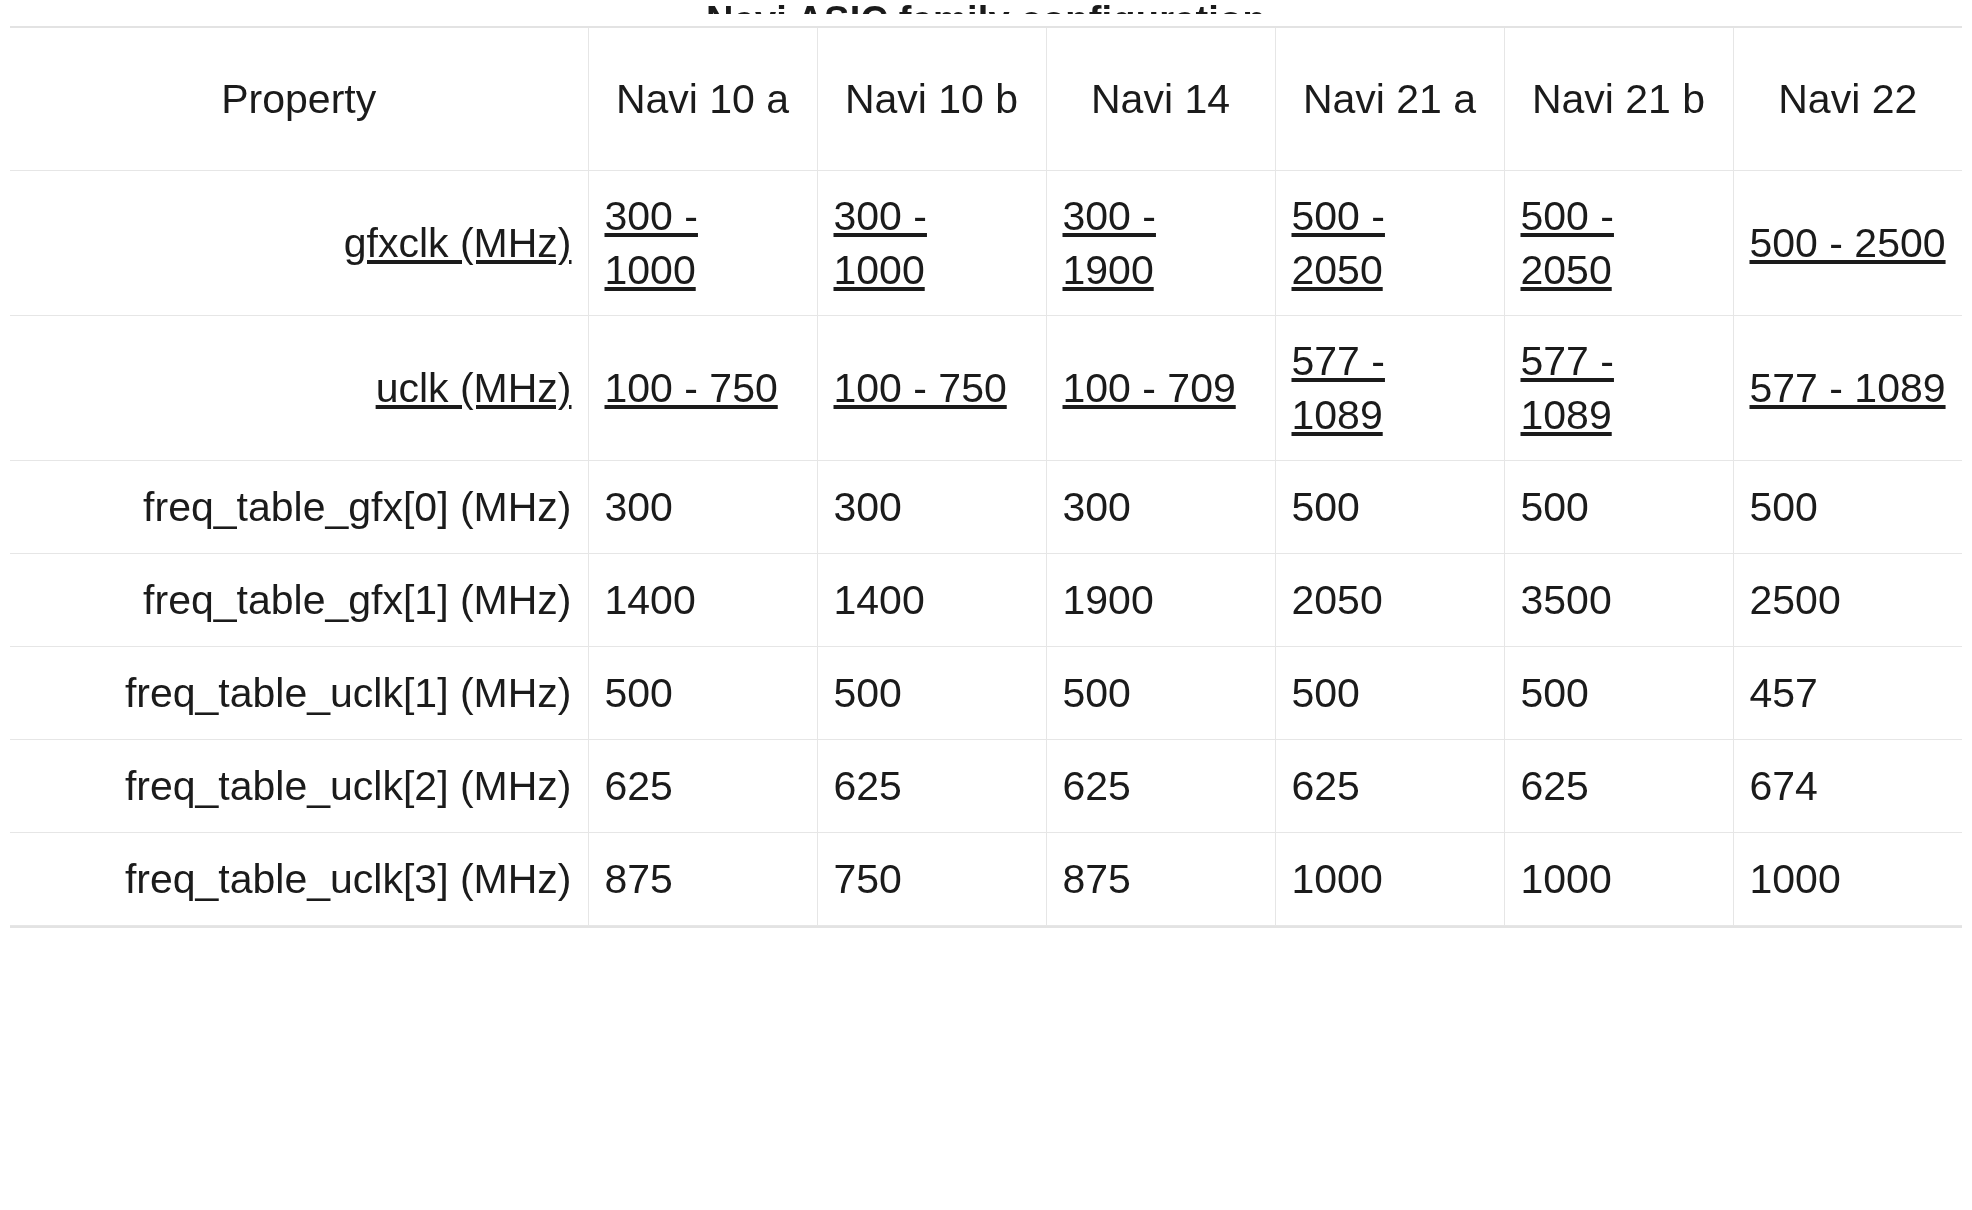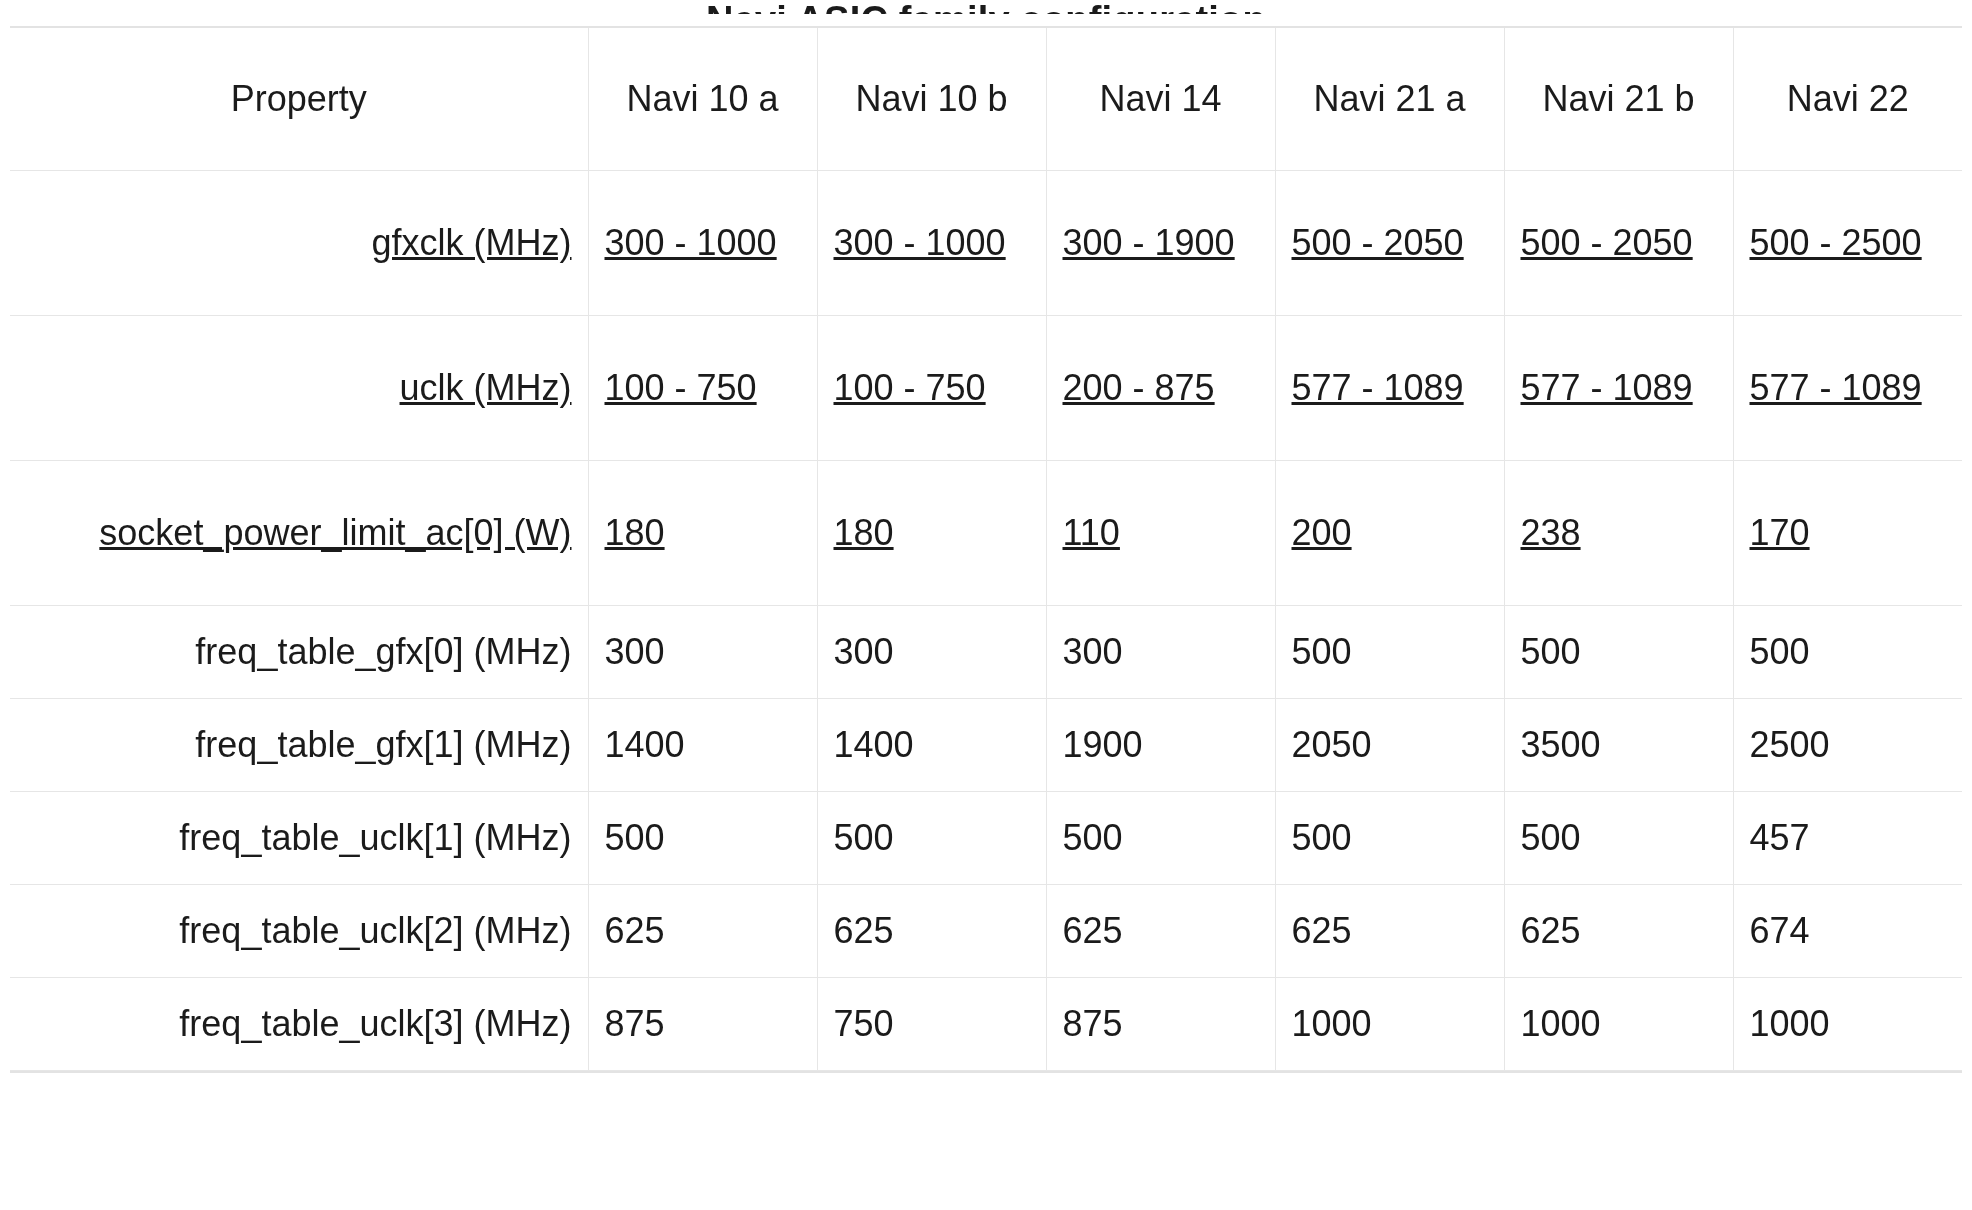--- a/index.html
+++ b/index.html
@@ -36,21 +36,21 @@
     margin: 12px 10px 0 10px;
     border-top: 2px solid #e3e3e3;
     border-bottom: 2px solid #e3e3e3;
     background: #ffffff;
     padding: 0;
   }
   table.spec {
     border-collapse: collapse;
     width: 1952px;
     table-layout: fixed;
-    font-size: 36px;
+    font-size: 41px;
     color: #1b1b1b;
   }
   table.spec col.prop { width: 578px; }
   table.spec col.val  { width: 229px; }
   table.spec th, table.spec td {
     border: 1px solid #e6e6e6;
     padding: 12px 16px;
     vertical-align: middle;
     line-height: 1.32;
     font-weight: 400;
@@ -117,35 +117,26 @@
           <td class="val-cell">300 - 1900</td>
           <td class="val-cell">500 - 2050</td>
           <td class="val-cell">500 - 2050</td>
           <td class="val-cell">500 - 2500</td>
         </tr>
 
         <tr class="row-tall">
           <td class="prop-cell">uclk (MHz)</td>
           <td class="val-cell">100 - 750</td>
           <td class="val-cell">100 - 750</td>
-          <td class="val-cell">200 - 875</td>
+          <td class="val-cell">100 - 709</td>
           <td class="val-cell">577 - 1089</td>
           <td class="val-cell">577 - 1089</td>
           <td class="val-cell">577 - 1089</td>
         </tr>
 
-        <tr class="row-tall">
-          <td class="prop-cell">socket_power_limit_ac[0] (W)</td>
-          <td class="val-cell">180</td>
-          <td class="val-cell">180</td>
-          <td class="val-cell">110</td>
-          <td class="val-cell">200</td>
-          <td class="val-cell">238</td>
-          <td class="val-cell">170</td>
-        </tr>
 
         <tr class="row-short">
           <td class="prop-cell">freq_table_gfx[0] (MHz)</td>
           <td class="val-cell">300</td>
           <td class="val-cell">300</td>
           <td class="val-cell">300</td>
           <td class="val-cell">500</td>
           <td class="val-cell">500</td>
           <td class="val-cell">500</td>
         </tr>

